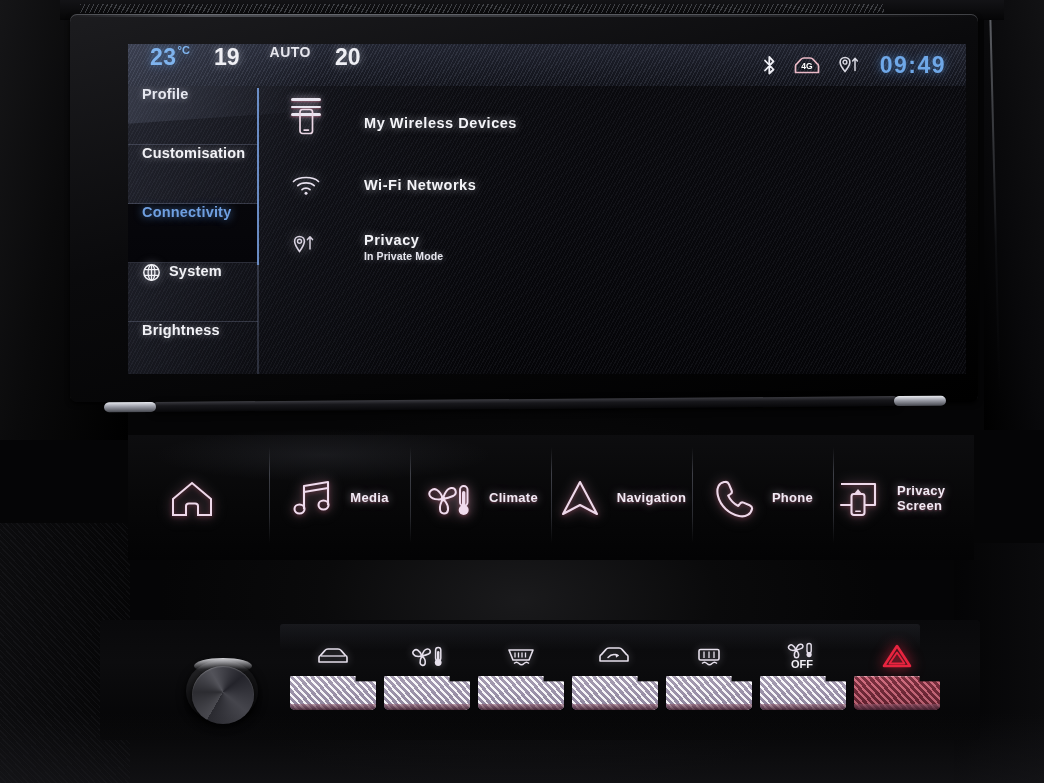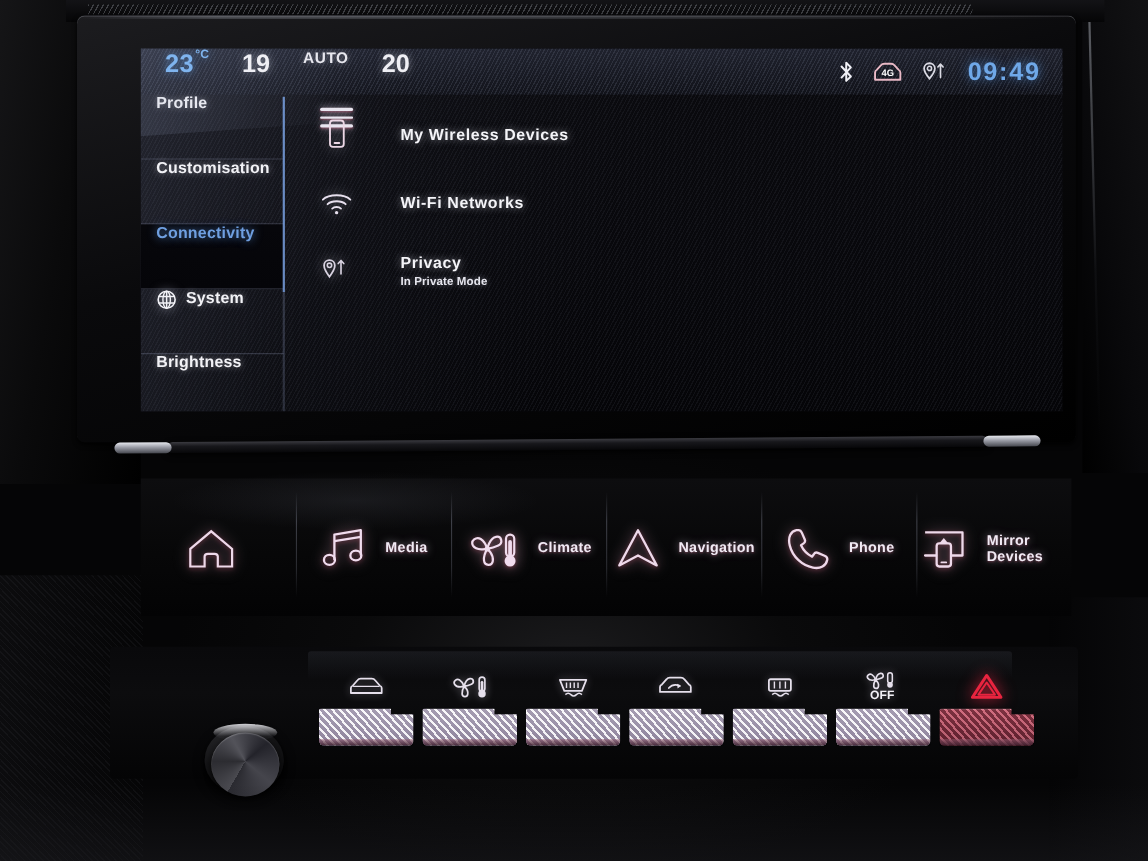--- a/index.html
+++ b/index.html
@@ -48,21 +48,21 @@
     background:linear-gradient(180deg,rgba(44,48,64,.62),rgba(26,29,40,.45));}
   .statusbar:before{content:"";position:absolute;inset:0;
     background:repeating-linear-gradient(118deg,rgba(160,170,195,.11) 0 1px,rgba(0,0,0,0) 1px 3px);}
   .statusbar:after{content:"";position:absolute;left:-4%;top:-60%;width:34%;height:230%;
     background:linear-gradient(104deg,rgba(150,162,195,.20),rgba(0,0,0,0) 78%);transform:rotate(-4deg);}
   .sb-left{position:absolute;left:22px;top:0;height:42px;display:flex;align-items:flex-start;gap:0;z-index:2;}
   .sb-out{color:#7fb4ee;font-size:23px;font-weight:700;letter-spacing:.5px;
     text-shadow:0 0 9px rgba(90,150,220,.75);}
   .sb-unit{color:#7fb4ee;font-size:11px;font-weight:700;margin-left:1px;vertical-align:super;
     text-shadow:0 0 8px rgba(90,150,220,.7);}
-  .sb-num{color:#efeff4;font-size:23px;font-weight:600;margin-left:30px;
+  .sb-num{color:#efeff4;font-size:23px;font-weight:600;margin-left:24px;
     text-shadow:0 0 8px rgba(220,225,240,.5);}
   .sb-auto{color:#e7e7ee;font-size:14px;font-weight:700;letter-spacing:.5px;margin-left:30px;
     text-shadow:0 0 7px rgba(215,220,235,.45);}
   .sb-right{position:absolute;right:20px;top:0;height:42px;display:flex;align-items:center;gap:16px;z-index:2;}
   .sb-clock{color:#6fa8e8;font-size:23px;font-weight:600;letter-spacing:1.5px;
     text-shadow:0 0 10px rgba(80,140,215,.8);}
 
   
   .sidebar{position:absolute;left:0;top:42px;width:130px;height:288px;z-index:3;}
   .side-item{position:relative;height:58px;display:flex;align-items:flex-start;padding-left:14px;gap:8px;
@@ -112,21 +112,21 @@
     justify-content:center;gap:14px;}
   .dock-item + .dock-item:before{content:"";position:absolute;left:0;top:12px;width:1px;height:96px;
     background:linear-gradient(180deg,rgba(0,0,0,0),rgba(160,165,185,.34) 28%,rgba(150,155,175,.24) 72%,rgba(0,0,0,0));}
   .dock-ico{height:46px;display:flex;align-items:flex-end;justify-content:center;
     filter:drop-shadow(0 0 7px rgba(235,225,245,.45)) drop-shadow(0 1px 2px rgba(190,70,100,.5));}
   .dock-label{color:#f0eaf4;font-size:13px;font-weight:700;letter-spacing:.3px;
     text-shadow:0 0 8px rgba(235,225,248,.55), 0 1px 2px rgba(170,60,90,.45);}
   .dock-item.noLabel .dock-ico{height:auto;}
 
   
-  .console{position:absolute;left:100px;top:588px;width:880px;height:120px;
+  .console{position:absolute;left:100px;top:620px;width:880px;height:120px;
     background:linear-gradient(180deg,#09090b 0%,#0c0c0e 35%,#040405 100%);
     border-radius:4px;}
   .console:before{content:"";position:absolute;left:180px;right:60px;top:4px;height:26px;
     background:linear-gradient(180deg,rgba(90,94,108,.18),rgba(0,0,0,0));border-radius:3px;}
   .btnrow{position:absolute;left:190px;top:20px;display:flex;gap:8px;}
   .pbtn{width:86px;position:relative;}
   .pbtn .pico{height:32px;display:flex;align-items:center;justify-content:center;
     filter:drop-shadow(0 0 4px rgba(225,220,238,.4));}
   .pkey{margin-top:4px;height:34px;border-radius:2px 2px 5px 5px;position:relative;overflow:hidden;
     background:linear-gradient(180deg,#dcd4e4 0%,#c8bfd4 45%,#a196ae 100%);
@@ -350,21 +350,21 @@
 
       <div class="dock-item">
         <span class="dock-ico">
           <svg width="50" height="44" viewBox="0 0 50 44">
             <path d="M8 7 L42 7 L42 28 L32 28 M18 28 L8 28 Z" fill="none" stroke="#eed9ea" stroke-width="2.1" stroke-linejoin="round"></path>
             <rect x="18.5" y="17" width="13" height="21" rx="2.4" fill="none" stroke="#eed9ea" stroke-width="2.1"></rect>
             <path d="M25 12 L29.5 17.5 L20.5 17.5 Z" fill="#eed9ea"></path>
             <rect x="22" y="33.5" width="6" height="1.6" rx="0.8" fill="#eed9ea"></rect>
           </svg>
         </span>
-        <span class="dock-label">Mirror Devices</span>
+        <span class="dock-label">Privacy Screen</span>
       </div>
     </div>
   </div>
 
   <div class="console">
     <div class="btnrow">
 
       <div class="pbtn">
         <span class="pico">
           <svg width="36" height="24" viewBox="0 0 36 24">

